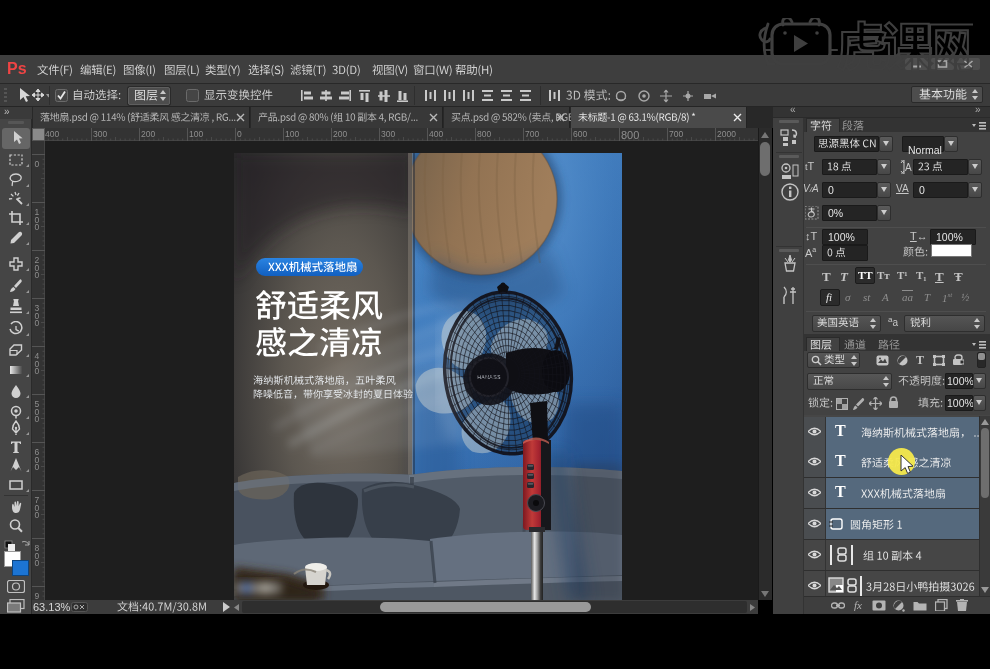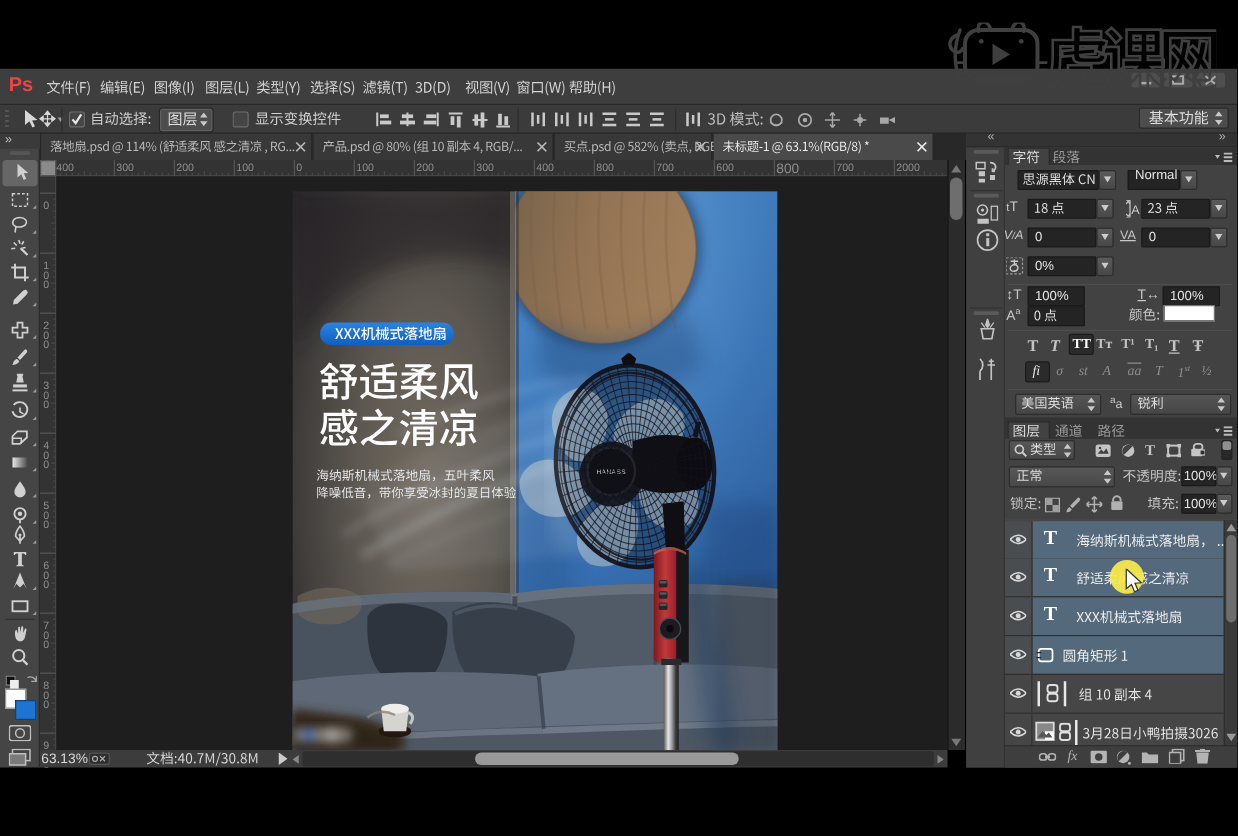--- a/index.html
+++ b/index.html
@@ -1382,21 +1382,21 @@
         <use href="#r127" transform="translate(31.50,9.24) scale(0.010500)"></use>
         <use href="#r135" transform="translate(44.35,9.24) scale(0.010500)"></use>
         <use href="#r136" transform="translate(51.05,9.24) scale(0.010500)"></use>
       </g>
     </svg>
     <div class="a" style="left:879px;top:136px;width:14px;height:16px;background:linear-gradient(180deg,#5b5b5b,#474747);border:1px solid #2e2e2e;border-radius:2px"></div>
     <svg class="a" style="left:882px;top:141px" width="8" height="5">
       <path d="M1 0 L7 0 L4 5 Z" fill="#ccc"></path>
     </svg>
     <div class="a" style="left:902px;top:136px;width:42px;height:16px;background:#242424;border:1px solid #1a1a1a;border-radius:1px"></div>
-    <div class="txt" style="left:908px;top:134px;font-size:10.5px;color:#e4e4e4">Normal</div>
+    <div class="txt" style="left:908px;top:144px;font-size:10.5px;color:#e4e4e4">Normal</div>
     <div class="a" style="left:944px;top:136px;width:14px;height:16px;background:linear-gradient(180deg,#5b5b5b,#474747);border:1px solid #2e2e2e;border-radius:2px"></div>
     <svg class="a" style="left:947px;top:141px" width="8" height="5">
       <path d="M1 0 L7 0 L4 5 Z" fill="#ccc"></path>
     </svg>
     <div class="txt" style="left:805px;top:160px;font-size:11px;color:#c8c8c8"><span style="font-size:9px">t</span>T</div>
     <div class="a" style="left:822px;top:159px;width:55px;height:16px;background:#242424;border:1px solid #1a1a1a;border-radius:1px"></div>
     <svg class="a" style="left:827px;top:161px;" width="27" height="14">
       <g fill="#e4e4e4">
         <use href="#r58" transform="translate(0.00,9.24) scale(0.010500)"></use>
         <use href="#r74" transform="translate(5.83,9.24) scale(0.010500)"></use>

